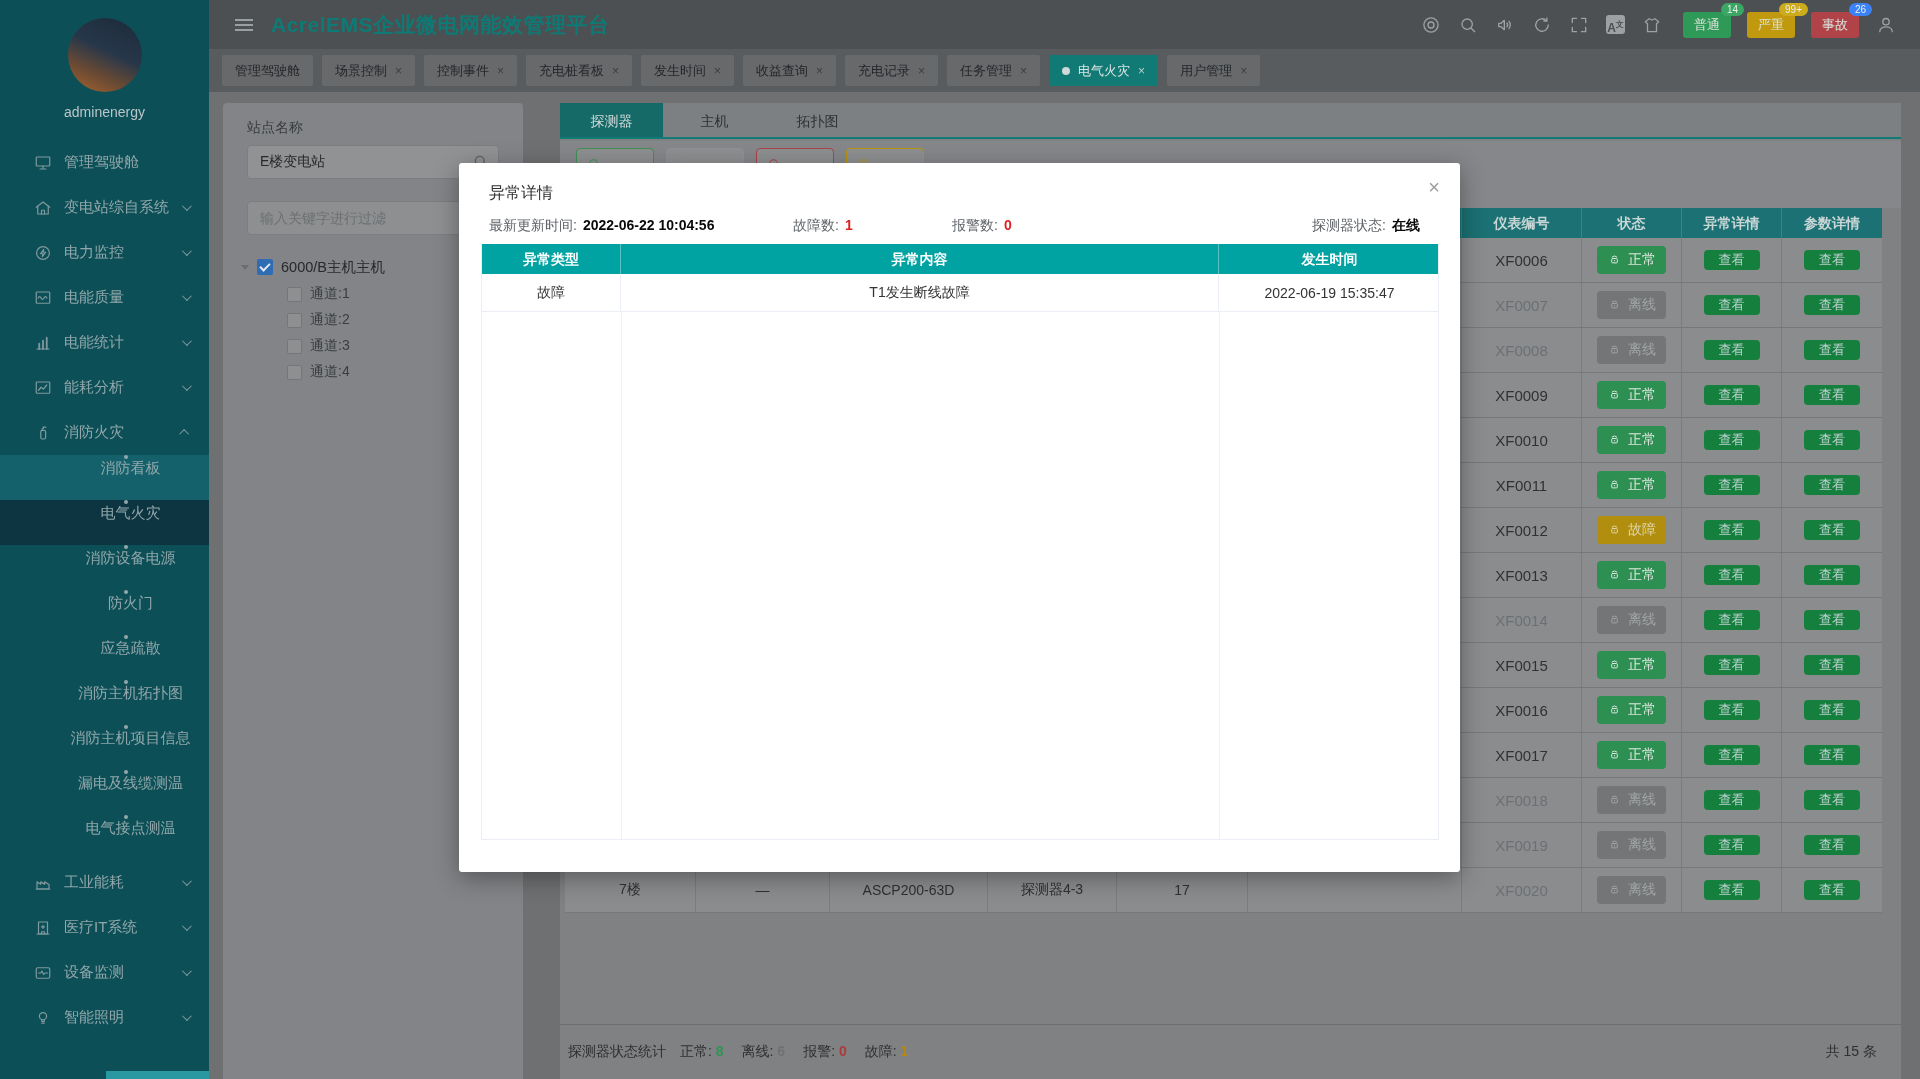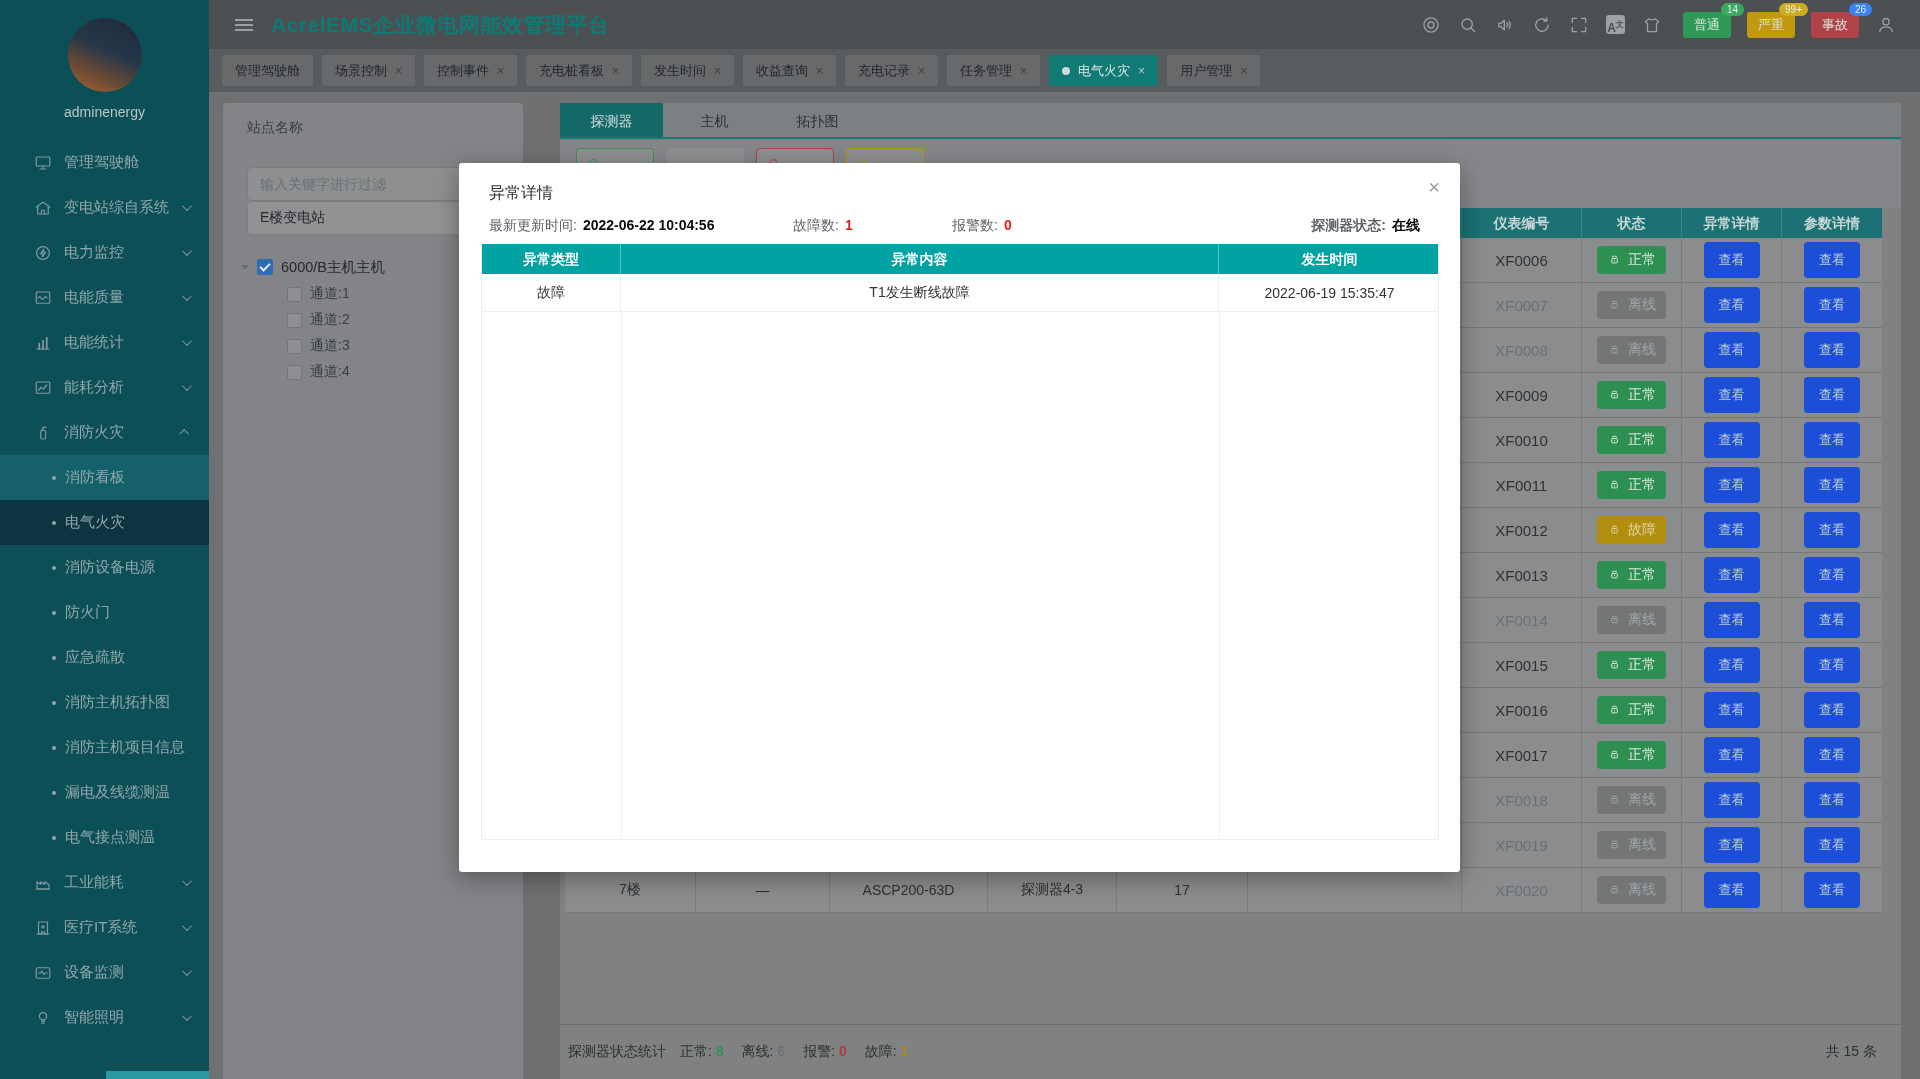--- a/index.html
+++ b/index.html
@@ -13,21 +13,21 @@
           background:linear-gradient(205deg,#1b2a3a 0%,#27374a 45%,#6b4a33 72%,#a9662f 100%);}
   .username{position:absolute;top:104px;left:0;width:100%;text-align:center;color:#b9c6c8;font-size:14px;}
   .side-menu{position:absolute;top:140px;left:0;width:100%;}
   .side-item{position:relative;height:45px;display:flex;align-items:center;padding-left:34px;
              color:#91a7ab;font-size:15px;cursor:pointer;}
   .side-icon{width:18px;height:18px;margin-right:12px;color:#7f999e;flex:none;}
   .side-icon svg{width:18px;height:18px;display:block;}
   .chev{position:absolute;right:20px;width:7px;height:7px;border-right:1.5px solid #7f999e;
         border-bottom:1.5px solid #7f999e;transform:rotate(45deg) translateY(-2px);}
   .chev.up{transform:rotate(-135deg) translateY(-2px);}
-  .side-sub{height:45px;display:flex;align-items:center;padding-left:52px;color:#91a7ab;font-size:15px;cursor:pointer;}
+  .side-sub{height:45px;display:flex;align-items:center;padding-left:52px;color:#91a7ab;font-size:15px;cursor:pointer;flex-direction:column;}
   .side-sub .bullet{width:4px;height:4px;border-radius:50%;background:#91a7ab;margin-right:9px;flex:none;}
   .side-sub.highlight{background:#14616b;}
   .side-sub.active{background:#0d3441;}
   .side-scroll{position:absolute;bottom:0;left:106px;width:103px;height:8px;background:#2a98a0;}
 
   
   .header{position:absolute;left:209px;top:0;width:1711px;height:49px;background:#4d5052;
           display:flex;align-items:center;padding-left:26px;}
   .hamburger{width:18px;height:12px;display:flex;flex-direction:column;justify-content:space-between;cursor:pointer;}
   .hamburger i{display:block;height:2px;background:#9aa0a1;}
@@ -103,21 +103,21 @@
   .t-body{height:45px;background:#8a8c8e;border-bottom:1px solid #76787a;align-items:center;}
   .t-body .t-cell{border-right:1px solid #7a7c7e;height:100%;display:flex;align-items:center;justify-content:center;
                   color:#2f3133;font-size:15px;}
   .t-row .t-cell:last-child{border-right:none;}
   .t-body.off .meter{color:#6d7073;}
   .badge{display:inline-flex;align-items:center;gap:6px;height:28px;padding:0 10px;border-radius:4px;font-size:14px;}
   .badge svg{width:15px;height:15px;}
   .badge.normal{background:#2e8f52;color:#dbe7de;}
   .badge.offline{background:#737577;color:#a1a5a6;}
   .badge.fault{background:#b18e0d;color:#ded6ae;}
-  .view-btn{width:56px;height:36px;border-radius:4px;background:#1d4ed8;color:#bccfcf;font-size:13px;
+  .view-btn{width:56px;height:20px;border-radius:4px;background:#15803d;color:#bccfcf;font-size:13px;
             border:none;cursor:pointer;font-family:Liberation Mono, monospace;}
   .bleft{font-size:14px !important;}
 
   .content-footer{position:absolute;left:0;right:0;bottom:0;height:55px;border-top:1px solid #6d6f71;
                   background:#7f8183;display:flex;align-items:center;padding:0 24px 0 8px;color:#2e3031;font-size:14px;}
   .content-footer .stats{display:flex;gap:6px;margin-left:14px;}
   .stat{margin-right:12px;}
   .stat b{font-weight:bold;}
   .stat.normal b{color:#2e9454;}
   .stat.offline b{color:#6f7274;}
@@ -125,21 +125,21 @@
   .stat.fault b{color:#b58812;}
   .total{margin-left:auto;}
 
   
   .modal{position:absolute;left:459px;top:163px;width:1001px;height:709px;background:#fff;border-radius:3px;
          box-shadow:0 6px 24px rgba(0,0,0,.35);z-index:50;}
   .m-title{position:absolute;top:20px;left:30px;font-size:16px;color:#303133;}
   .m-close{position:absolute;top:14px;right:20px;font-size:20px;color:#9a9da0;cursor:pointer;line-height:1;}
   .m-info{position:absolute;top:54px;left:30px;right:40px;height:20px;font-size:14px;color:#5f6368;}
   .m-info .grp{position:absolute;top:0;white-space:nowrap;}
-  .m-info .g1{left:0;}  .m-info .g2{left:304px;}  .m-info .g3{left:463px;}  .m-info .g4{right:0;font-weight:bold;}
+  .m-info .g1{left:0;}  .m-info .g2{left:304px;}  .m-info .g3{left:463px;}  .m-info .g4{right:0;}
   .m-info b{color:#0a0a0a;margin-left:6px;}
   .m-info b.red{color:#e01f1f;}
   .m-table{position:absolute;top:81px;left:22px;width:958px;border:1px solid #ebeef5;border-top:none;}
   .mt-head{display:flex;height:30px;background:#00a2a2;}
   .mt-head .mt-cell{line-height:30px;color:#fff;font-weight:bold;font-size:14px;border-right:1px solid rgba(255,255,255,.35);}
   .mt-row{display:flex;height:38px;border-bottom:1px solid #ebeef5;}
   .mt-row .mt-cell{display:flex;align-items:center;justify-content:center;color:#333;font-size:14px;border-right:1px solid #ebeef5;}
   .mt-cell{text-align:center;flex:none;}
   .mt-head .mt-cell:last-child,.mt-row .mt-cell:last-child{border-right:none;}
   .mt-empty{position:relative;height:527px;}
@@ -402,31 +402,31 @@
         <span class="tab-close">×</span>
       </div>
       <div class="tab">
         <span>用户管理</span>
         <span class="tab-close">×</span>
       </div>
     </div>
 
   <section class="site-panel">
     <div class="sp-title">站点名称</div>
-    <div class="sp-row sp-filter">
-      <input class="sp-input" placeholder="输入关键字进行过滤" style="">
-    </div>
     <div class="sp-row">
       <input class="sp-input" value="E楼变电站" style="">
       <span class="sp-search">
         <svg viewBox="0 0 24 24" fill="none" stroke="currentColor" stroke-width="2" stroke-linecap="round">
             <circle cx="11" cy="11" r="6.2"></circle>
             <path d="M15.6 15.6L20 20"></path>
           </svg>
         </span>
+    </div>
+    <div class="sp-row sp-filter">
+      <input class="sp-input" placeholder="输入关键字进行过滤" style="">
     </div>
     <div class="tree">
       <div class="tree-root">
         <span class="caret"></span>
         <span class="cbx checked"></span>
         <span class="tree-root-label">6000/B主机主机</span>
       </div>
       <div id="tree-children">
           <div class="tree-child">
             <span class="cbx un"></span>

